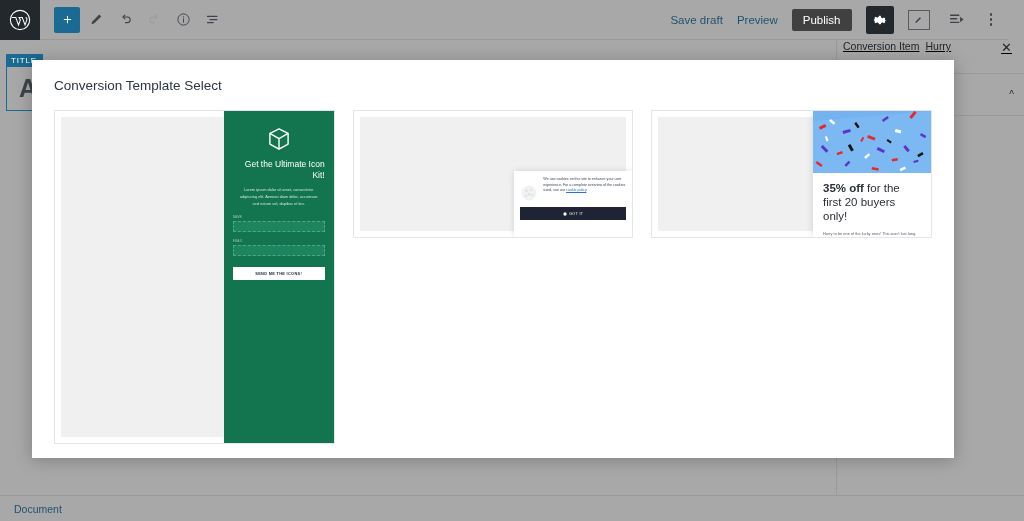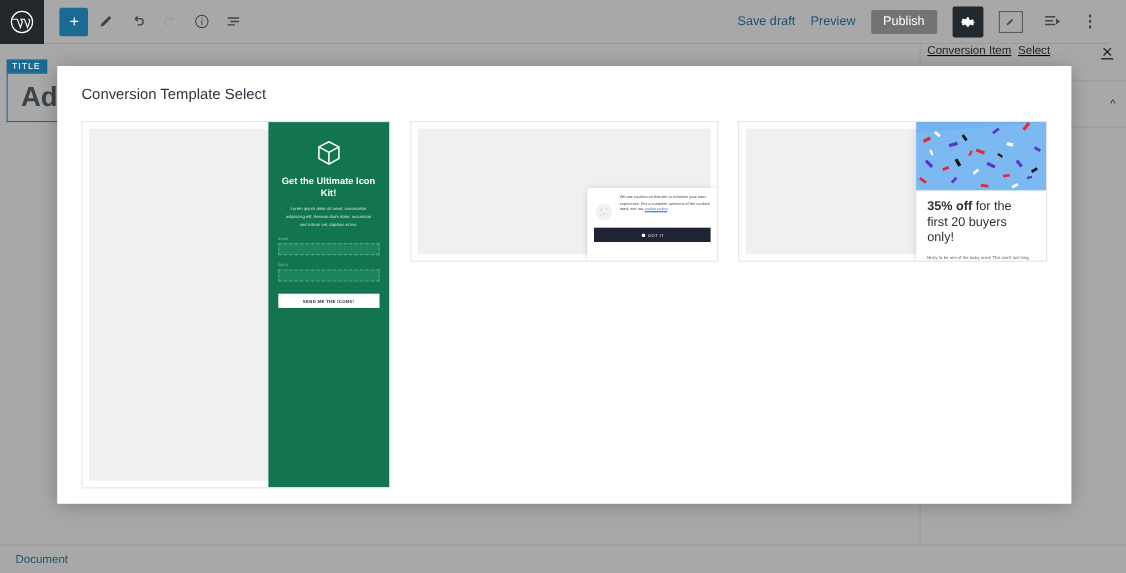--- a/index.html
+++ b/index.html
@@ -26,21 +26,21 @@
   .tb-btn {
     width: 26px; height: 26px; border-radius: 2px;
     display: flex; align-items: center; justify-content: center;
     color: #3c434a;
   }
   .tb-btn.primary { background: #1a6a93; color: #fff; }
   .tb-btn.dim { color: #9d9d9d; }
   .tb-right { margin-left: auto; display: flex; align-items: center; gap: 14px; padding-right: 10px; }
   .link-btn { font-size: 11.5px; color: #20546e; }
   .publish-btn {
-    background: #737373; color: #fff; font-size: 11.5px;
+    background: #404040; color: #fff; font-size: 11.5px;
     padding: 5px 11px; border-radius: 2px;
   }
   .gear-btn {
     width: 28px; height: 28px; background: #23282d; border-radius: 2px;
     display: flex; align-items: center; justify-content: center; color: #fff;
   }
   .icon-sq {
     width: 22px; height: 20px; border: 1.5px solid #555c63;
     display: flex; align-items: center; justify-content: center; color: #3c434a;
   }
@@ -85,21 +85,21 @@
   
   .bottombar {
     position: absolute; left: 0; bottom: 0; width: 1024px; height: 26px;
     background: #a8a8a8; border-top: 1px solid #9a9a9a;
     display: flex; align-items: center; padding-left: 14px;
   }
   .bottombar span { font-size: 10.5px; color: #20546e; }
 
   
   .modal {
-    position: absolute; left: 52px; top: 60px; width: 922px; height: 398px;
+    position: absolute; left: 32px; top: 60px; width: 922px; height: 398px;
     background: #fff; box-shadow: 0 2px 16px rgba(0,0,0,.25);
   }
   .modal-title {
     font-size: 13.5px; color: #2b3640; padding: 18px 0 12px 22px;
   }
   .grid {
     position: absolute; left: 22px; top: 50px; right: 22px; bottom: 14px;
     display: grid;
     grid-template-columns: 1fr 1fr 1fr;
     grid-template-rows: 128px 1fr;
@@ -128,21 +128,21 @@
   }
 
   
   .t2-panel {
     position: absolute; right: 0; top: 0; bottom: 0; width: 110px;
     background: #13754f; padding: 12px 9px 10px 9px;
     display: flex; flex-direction: column; align-items: center;
   }
   .t2-box-icon { width: 26px; height: 26px; color: #fff; margin-top: 3px; }
   .t2-h {
-    color: #fff; font-size: 8.5px; font-weight: bold; text-align: center;
+    color: #fff; font-size: 8.5px; font-weight: normal; text-align: right;
     line-height: 1.32; margin-top: 7px;
   }
   .t2-p {
     color: #cfe4d9; font-size: 3.9px; line-height: 1.75; text-align: center;
     margin-top: 6px; padding: 0 4px;
   }
   .t2-label { color: #9ec5b2; font-size: 2.9px; align-self: flex-start; margin-top: 7px; letter-spacing:.3px;}
   .t2-field {
     width: 100%; height: 11px; background: #1d8460;
     border: 1px dashed #4fa586; margin-top: 2px;
@@ -284,21 +284,21 @@
   <div class="canvas">
     <div class="title-badge">TITLE</div>
     <div class="title-box">
       <div class="title-text">Add</div>
     </div>
   </div>
 
   <div class="sidebar">
     <div class="sb-tabs">
       <div class="sb-tab">Conversion Item</div>
-      <div class="sb-tab">Select</div>
+      <div class="sb-tab">Hurry</div>
       <div class="sb-close">✕</div>
     </div>
     <div class="sb-section">
       <span>Status &amp; visibility</span>
       <span class="chev">^</span>
     </div>
   </div>
 
   <div class="bottombar">
     <span>Document</span>

